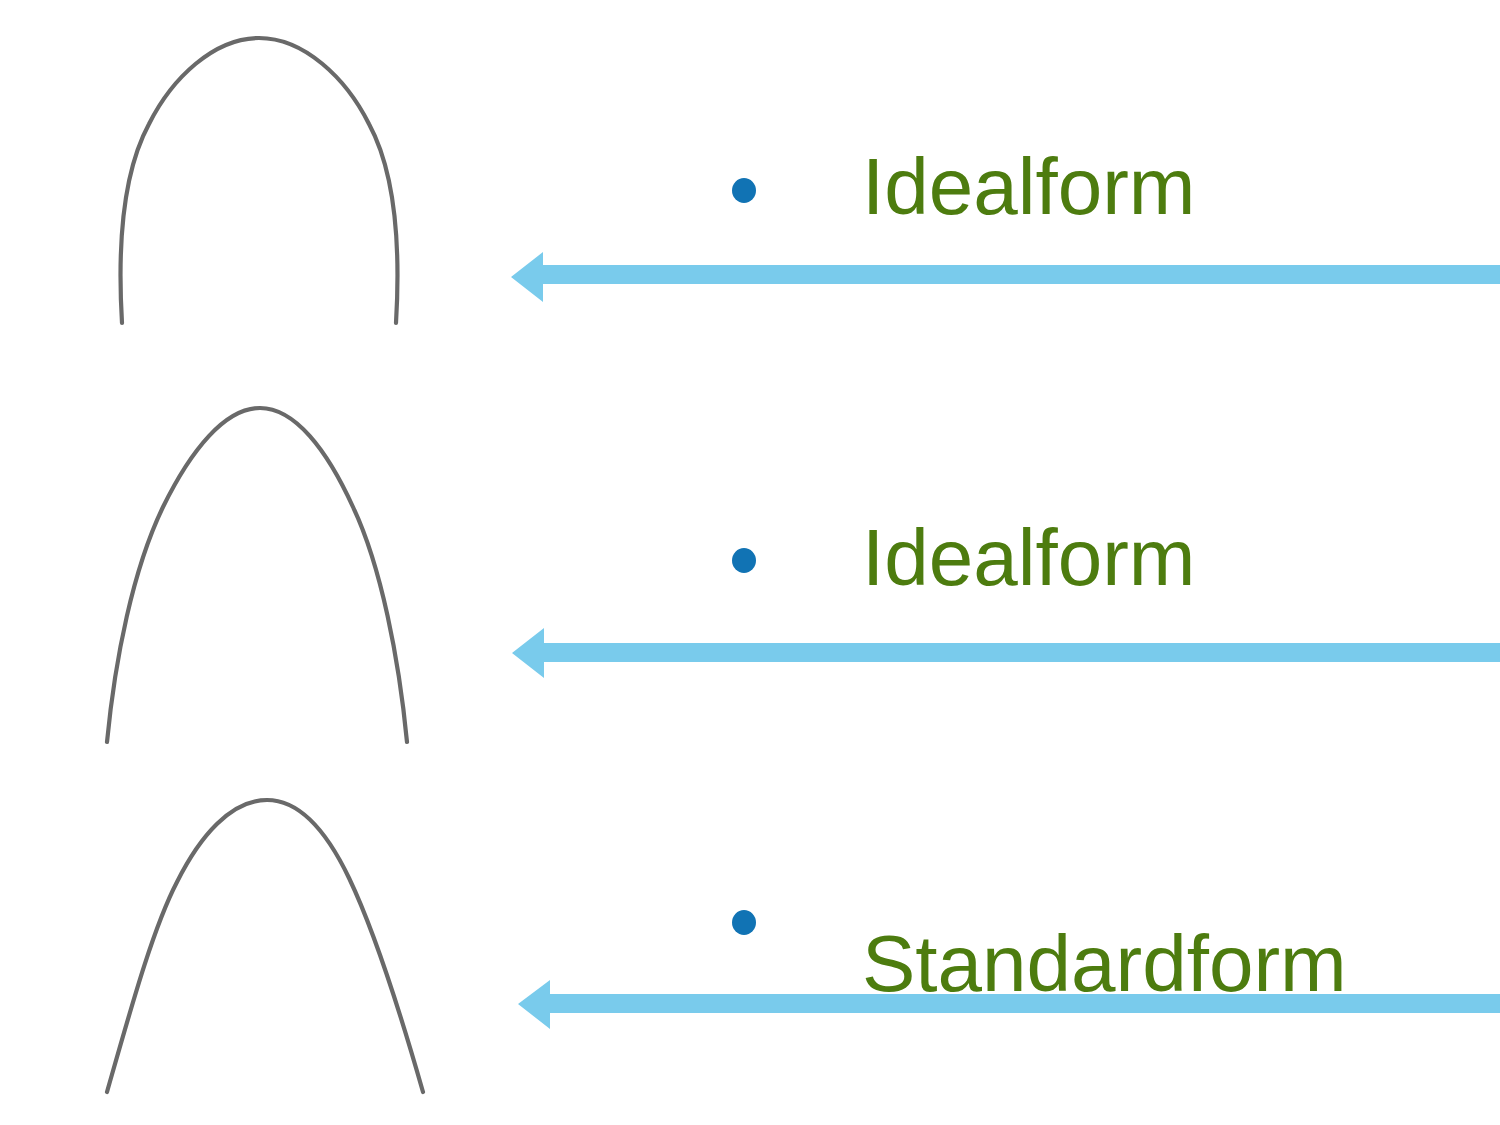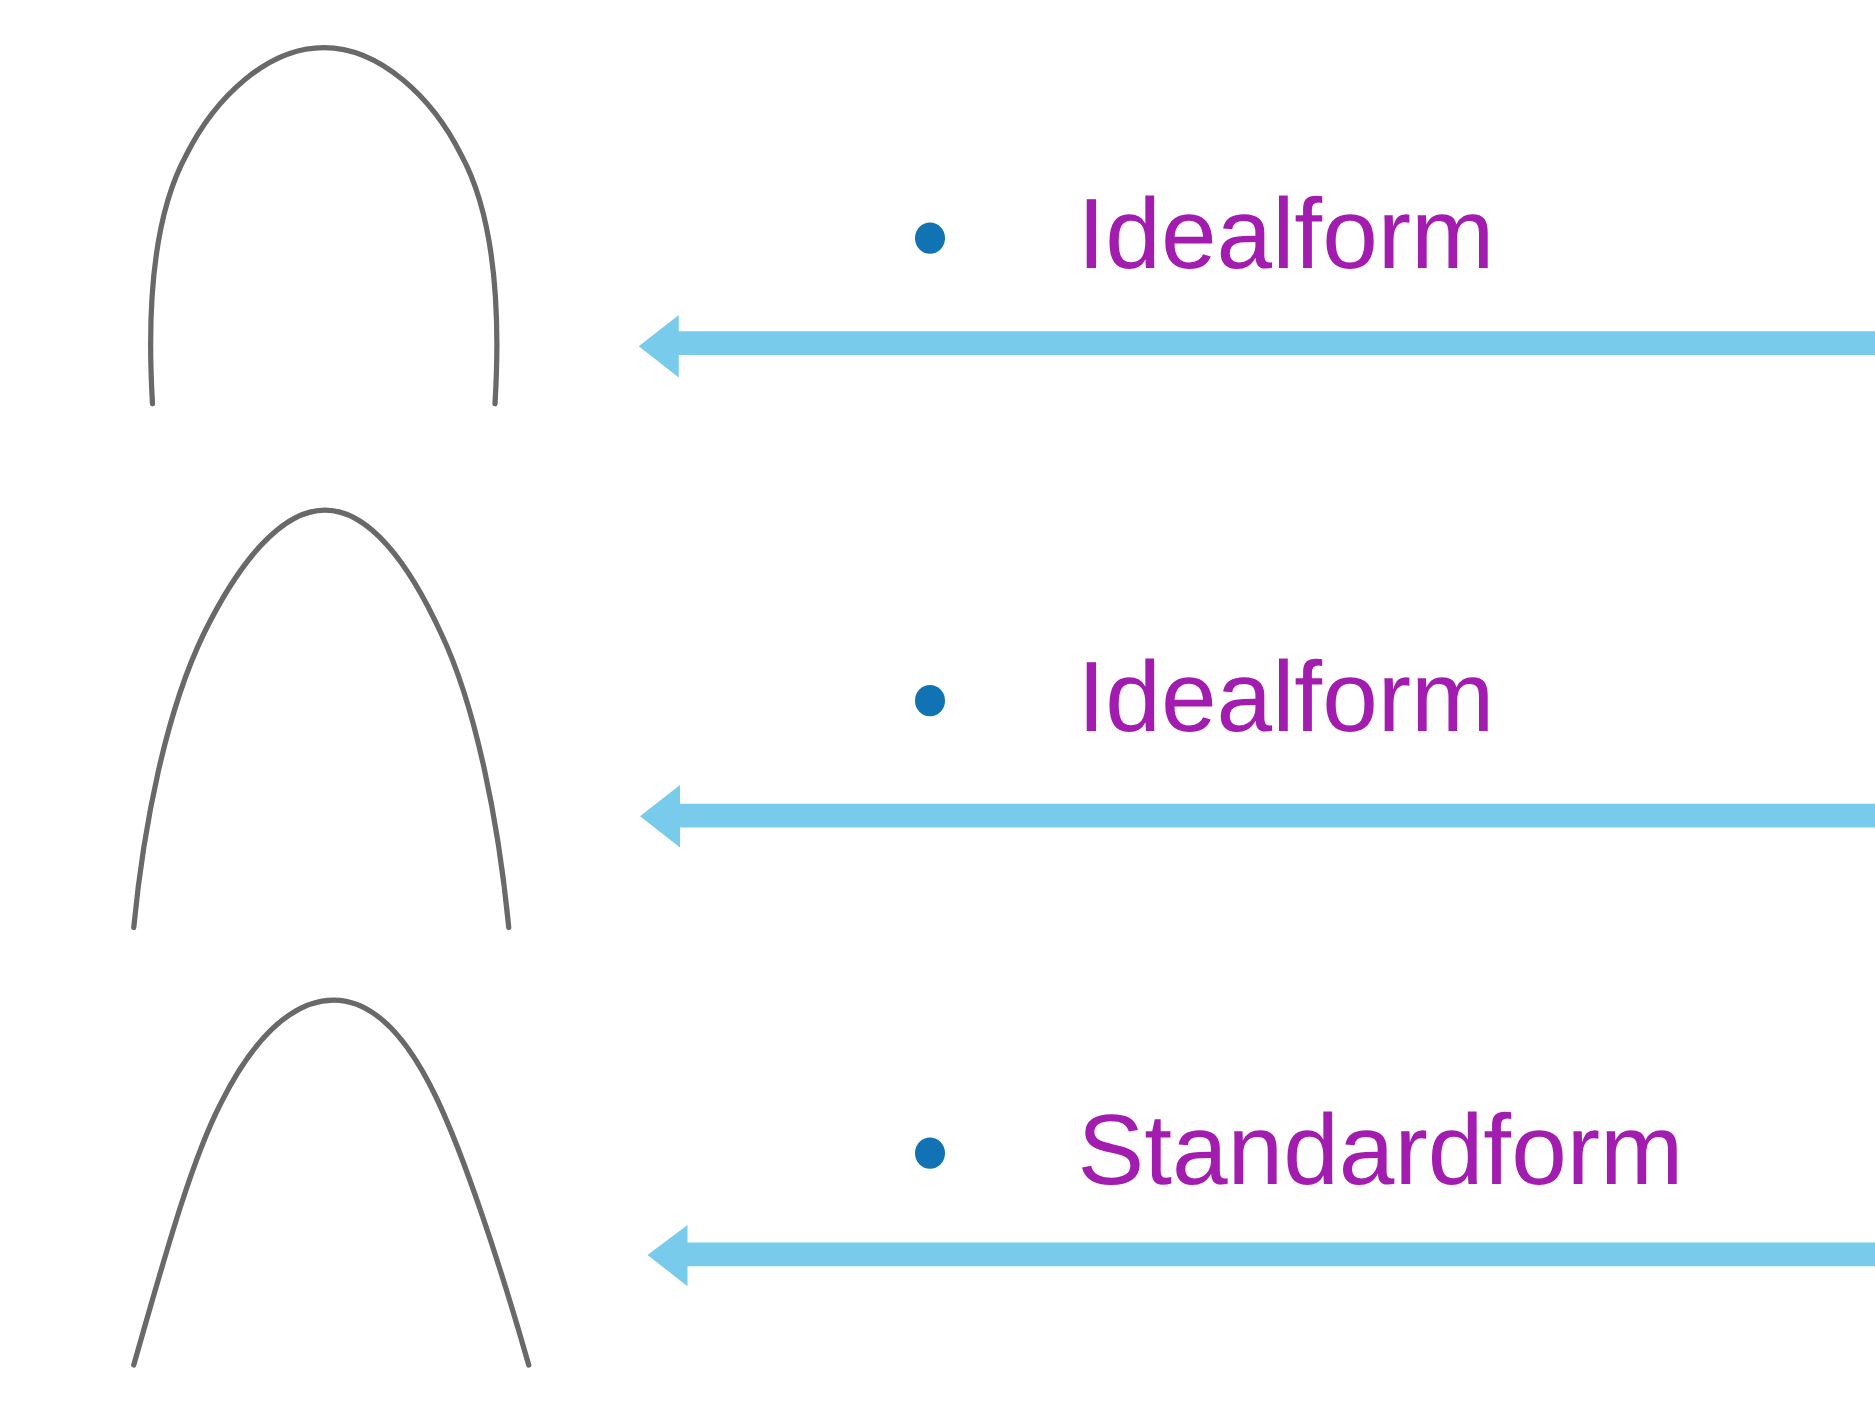--- a/index.html
+++ b/index.html
@@ -26,21 +26,21 @@
   }
   .bullet {
     position: absolute;
     width: 24px;
     height: 25px;
     border-radius: 50%;
     background: #1173b4;
   }
   .label {
     position: absolute;
-    color: #a21caf;
+    color: #4d7c0f;
     font-size: 80px;
     line-height: 1;
     white-space: nowrap;
     letter-spacing: 0px;
     text-align: right;
   }
   .arrow {
     position: absolute;
   }
   .arrow polygon {
@@ -52,21 +52,21 @@
   .label-1  { left: 862px; top: 147px; }
   .arrow-1  { left: 511px; top: 251px; width: 989px; height: 52px; }
   
   .arch-2   { left: 103px; top: 404px; width: 308px; height: 341px; }
   .bullet-2 { left: 732px; top: 548px; }
   .label-2  { left: 862px; top: 518px; }
   .arrow-2  { left: 512px; top: 627px; width: 988px; height: 52px; }
   
   .arch-3   { left: 103px; top: 796px; width: 324px; height: 301px; }
   .bullet-3 { left: 732px; top: 910px; }
-  .label-3  { left: 862px; top: 880px; }
+  .label-3  { left: 862px; top: 924px; }
   .arrow-3  { left: 518px; top: 978px; width: 982px; height: 52px; }
 </style>
 </head>
 <body>
 
 <div class="slide">
 
   <section>
     <svg class="arch arch-1" viewBox="0 0 286 292" aria-hidden="true">
       <path d="M 6 289 C 1 205, 8 136, 33 90 C 56 44, 98 4, 143 4 C 188 4, 230 44, 253 90 C 278 136, 285 205, 280 289"></path>

